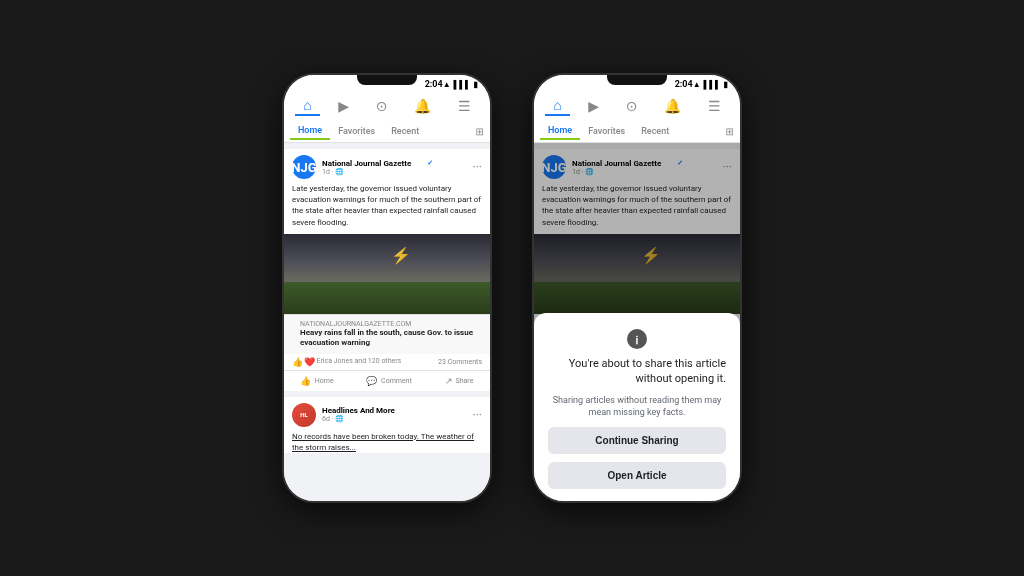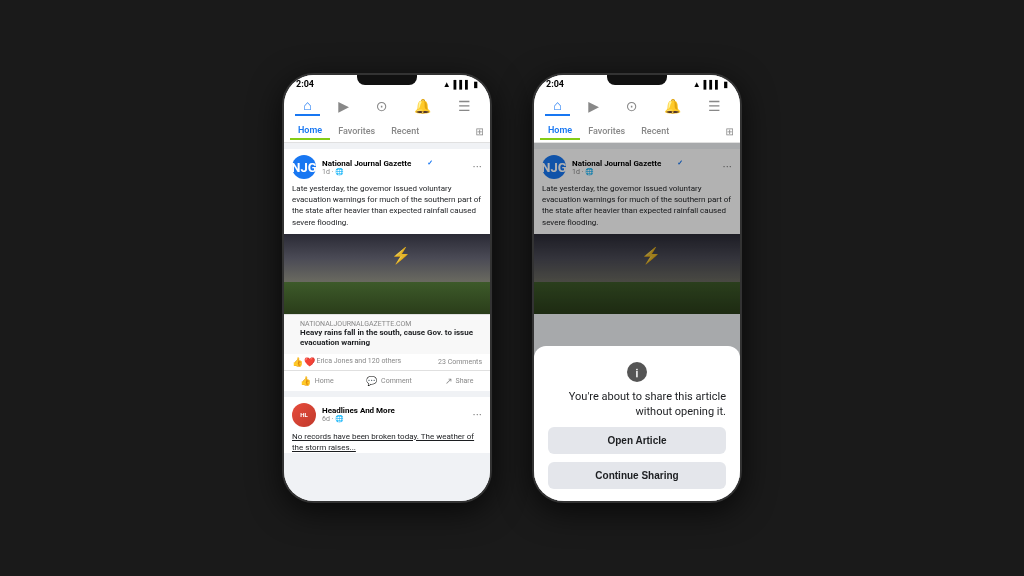--- a/index.html
+++ b/index.html
@@ -42,21 +42,21 @@
       background: #f0f2f5;
       overflow: hidden;
       display: flex;
       flex-direction: column;
     }
 
     
     .status-bar {
       background: white;
       display: flex;
-      justify-content: space-between;
+      justify-content: flex-end;
       align-items: center;
       padding: 4px 12px 2px;
       font-size: 8px;
       font-weight: 600;
     }
     .status-time { color: #000; font-size: 9px; font-weight: 700; }
     .status-icons { display: flex; gap: 3px; align-items: center; }
     .status-icon { font-size: 8px; color: #000; }
 
     
@@ -477,20 +477,21 @@
           <div class="storm-bolt">⚡</div>
         </div>
       </div>
 
       <div class="modal-overlay">
         <div class="modal-sheet">
           <div class="modal-info-icon">
             <span>ℹ</span>
           </div>
           <div class="modal-title">You're about to share this article without opening it.</div>
+          <div class="modal-subtitle">Sharing articles without reading them may mean missing key facts.</div>
+          <button class="modal-btn modal-btn-secondary">Continue Sharing</button>
           <button class="modal-btn modal-btn-primary">Open Article</button>
-          <button class="modal-btn modal-btn-secondary">Continue Sharing</button>
         </div>
       </div>
 
     </div>
   </div>
 </div>
 
 </body></html>

